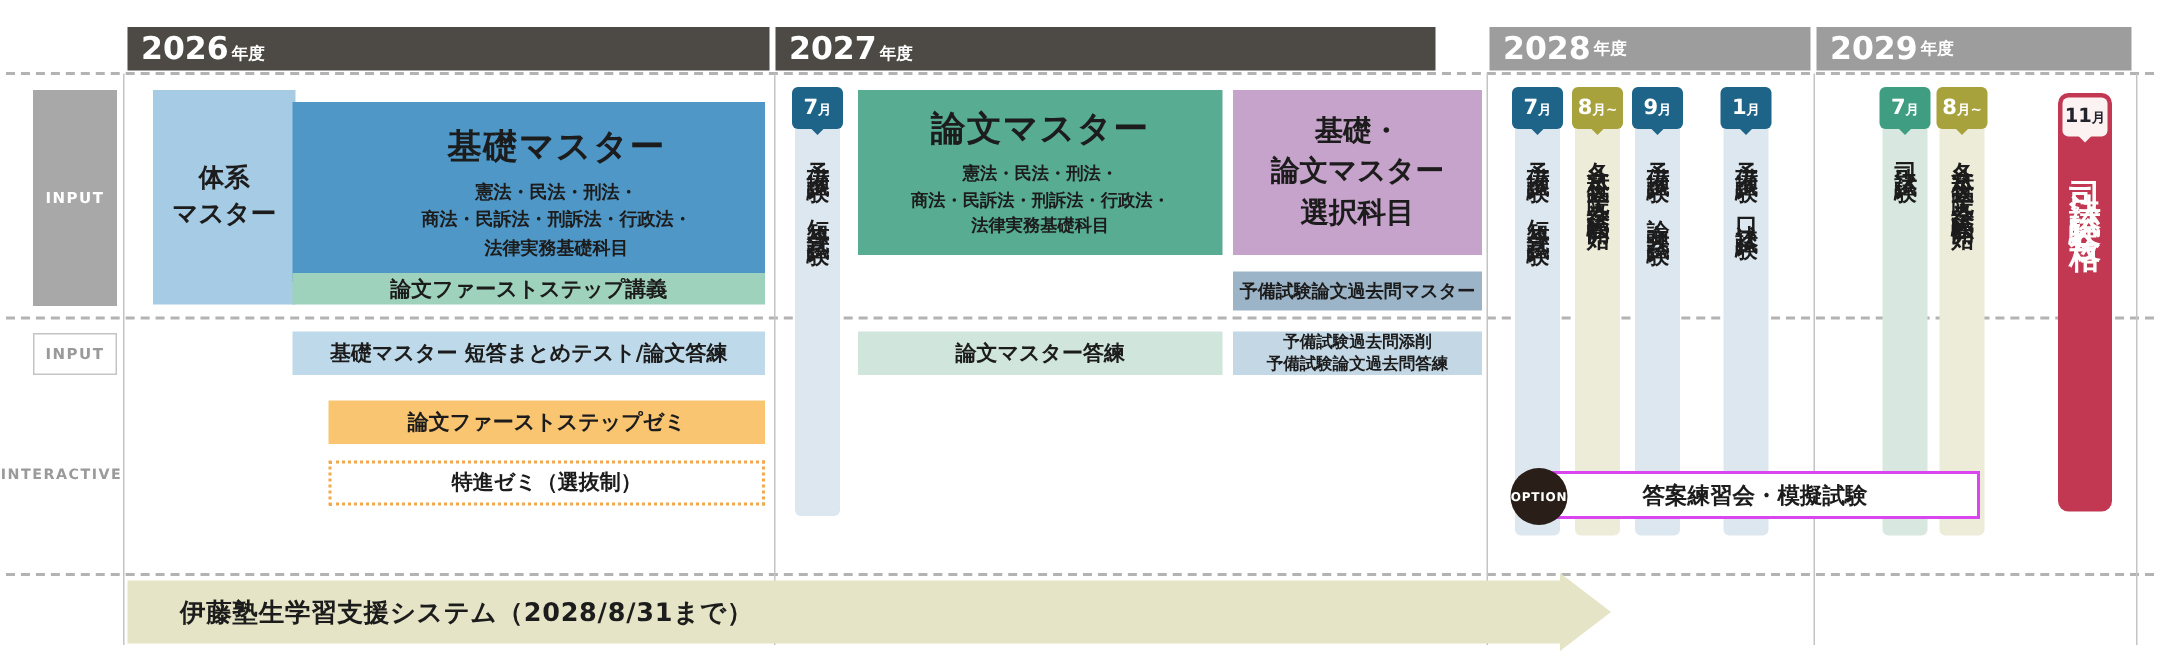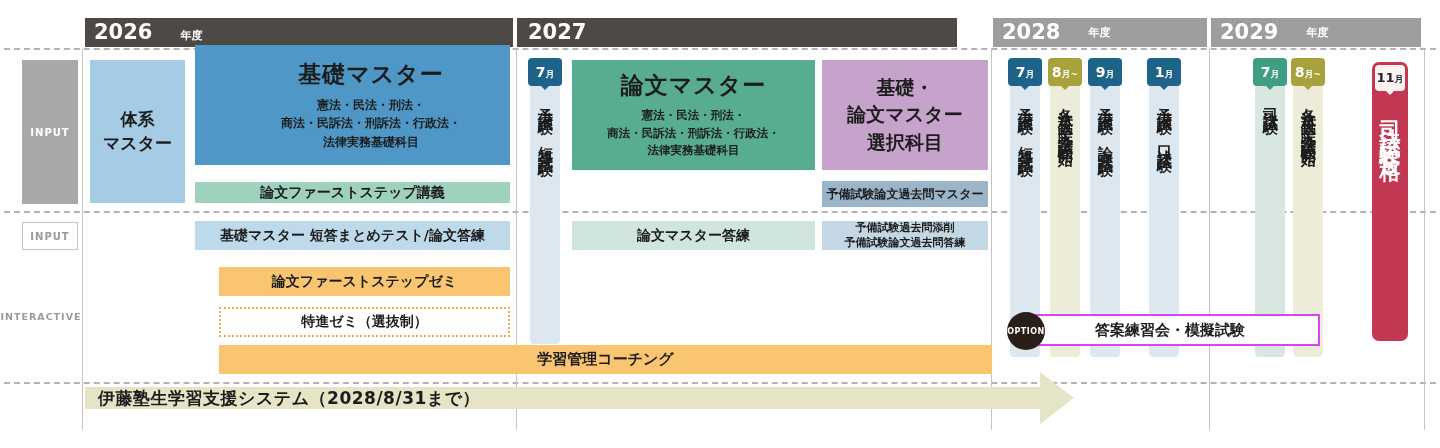--- a/index.html
+++ b/index.html
@@ -5,21 +5,21 @@
   html,body{margin:0;padding:0;background:#fff;}
   *{box-sizing:border-box;}
   .stage{
     position:relative;width:1440px;height:448px;overflow:hidden;background:#fff;
     font-family:"DejaVu Sans","Liberation Sans",sans-serif;color:var(--text-dark);
   }
   
   .dashline{position:absolute;left:4px;width:1432px;height:0;border-top:2px dashed var(--dash-line);z-index:0;}
   .vline{position:absolute;top:49px;height:381px;width:1px;background:var(--grid-line);z-index:0;}
   
-  .year-header{position:absolute;top:18px;height:29px;display:flex;align-items:baseline;padding-left:9px;z-index:1;gap:26px;}
+  .year-header{position:absolute;top:18px;height:29px;display:flex;align-items:baseline;padding-left:9px;z-index:1;}
   .year-header.dark{background:var(--header-dark);}
   .year-header.light{background:var(--header-light);align-items:center;}
   .year-header .yr{color:#fff;font-weight:bold;font-size:21px;line-height:29px;}
   .year-header .sfx{color:#fff;font-weight:bold;font-size:11px;margin-left:2px;}
   
   .row-label{position:absolute;left:22px;width:56px;display:flex;align-items:center;justify-content:center;
     font-size:10px;font-weight:bold;letter-spacing:1px;z-index:1;}
   .row-label.input{top:60px;height:144px;background:var(--label-fill);color:#fff;}
   .row-label.output{top:222px;height:28px;background:#fff;border:1px solid var(--grid-line);color:var(--label-gray);}
   .row-label.interactive{top:308px;height:16px;left:0px;width:82px;color:var(--label-gray);font-size:9.5px;}
@@ -60,22 +60,22 @@
   .goal .vtext{position:absolute;top:42px;left:50%;transform:translateX(-50%);
     color:#fff;font-size:21px;letter-spacing:8px;}
   
   .option-box{position:absolute;left:1020px;top:314px;width:300px;height:32px;background:#fff;
     border:2px solid #d946ef;display:flex;align-items:center;justify-content:center;
     font-size:15px;font-weight:bold;z-index:2;}
   .option-circle{position:absolute;left:1007px;top:312px;width:38px;height:38px;border-radius:50%;
     background:var(--option-black);color:#fff;display:flex;align-items:center;justify-content:center;
     font-size:8px;font-weight:bold;letter-spacing:0.5px;z-index:3;}
   
-  .support-arrow{position:absolute;left:85px;top:387px;width:955px;height:22px;background:var(--beige);
-    display:flex;align-items:center;z-index:1;}
+  .support-arrow{position:absolute;left:85px;top:387px;width:955px;height:42px;background:var(--beige);
+    display:flex;align-items:center;z-index:1;padding-left:22px;}
   .support-arrow::after{content:"";position:absolute;left:100%;top:50%;transform:translateY(-50%);
     border-top:26px solid transparent;border-bottom:26px solid transparent;
     border-left:34px solid var(--beige);}
   .support-arrow .lbl{padding-left:13px;font-size:17px;font-weight:bold;letter-spacing:0.5px;}
 </style>
 </head>
 <body>
 
 <div class="stage">
 
@@ -85,50 +85,49 @@
   <div class="vline" style="left:82px;"></div>
   <div class="vline" style="left:516px;"></div>
   <div class="vline" style="left:991px;"></div>
   <div class="vline" style="left:1209px;"></div>
   <div class="vline" style="left:1424px;"></div>
 
   <div class="year-header dark" style="left:85px;width:428px;">
     <span class="yr">2026</span>
     <span class="sfx">年度</span>
   </div>
-  <div class="year-header dark" style="left:517px;width:440px;flex-direction:column;">
+  <div class="year-header dark" style="left:517px;width:440px;">
     <span class="yr">2027</span>
     <span class="sfx">年度</span>
   </div>
   <div class="year-header light" style="left:993px;width:214px;">
     <span class="yr">2028</span>
     <span class="sfx">年度</span>
   </div>
   <div class="year-header light" style="left:1211px;width:210px;">
     <span class="yr">2029</span>
     <span class="sfx">年度</span>
   </div>
 
   <div class="row-label input">INPUT</div>
   <div class="row-label output">INPUT</div>
   <div class="row-label interactive">INTERACTIVE</div>
 
-  <div class="block pre" style="left:90px;top:60px;width:95px;height:143px;background:var(--taikei);font-size:17px;line-height:1.4;">体系
+  <div class="block pre" style="left:102px;top:60px;width:95px;height:143px;background:var(--taikei);font-size:17px;line-height:1.4;">体系
 マスター</div>
-  <div class="block" style="left:195px;top:45px;width:315px;height:120px;background:var(--kiso-blue);padding-left:37px;">
+  <div class="block" style="left:195px;top:68px;width:315px;height:120px;background:var(--kiso-blue);padding-left:37px;">
     <div class="title">基礎マスター</div>
     <div class="subjects">憲法・民法・刑法・
 商法・民訴法・刑訴法・行政法・
 法律実務基礎科目</div>
   </div>
   <div class="bar" style="left:195px;top:182px;width:315px;height:21px;background:var(--mint);">論文ファーストステップ講義</div>
   <div class="bar" style="left:195px;top:221px;width:315px;height:29px;background:var(--pale-blue);">基礎マスター 短答まとめテスト/論文答練</div>
   <div class="bar" style="left:219px;top:267px;width:291px;height:29px;background:var(--orange);">論文ファーストステップゼミ</div>
   <div class="bar" style="left:219px;top:307px;width:291px;height:30px;background:#fff;border:2px dotted var(--orange-border);">特進ゼミ（選抜制）</div>
-  <div class="bar" style="left:219px;top:345px;width:773px;height:29px;background:var(--orange);font-size:15px;">学習管理コーチング</div>
 
   <div class="col theme-blue" style="left:528px;width:34px;height:286px;">
     <div class="colbar"></div>
     <div class="badge">
       <span class="num">7</span>
       <span class="unit">月</span>
     </div>
     <div class="vtext">予備試験 短答式試験</div>
   </div>
 

